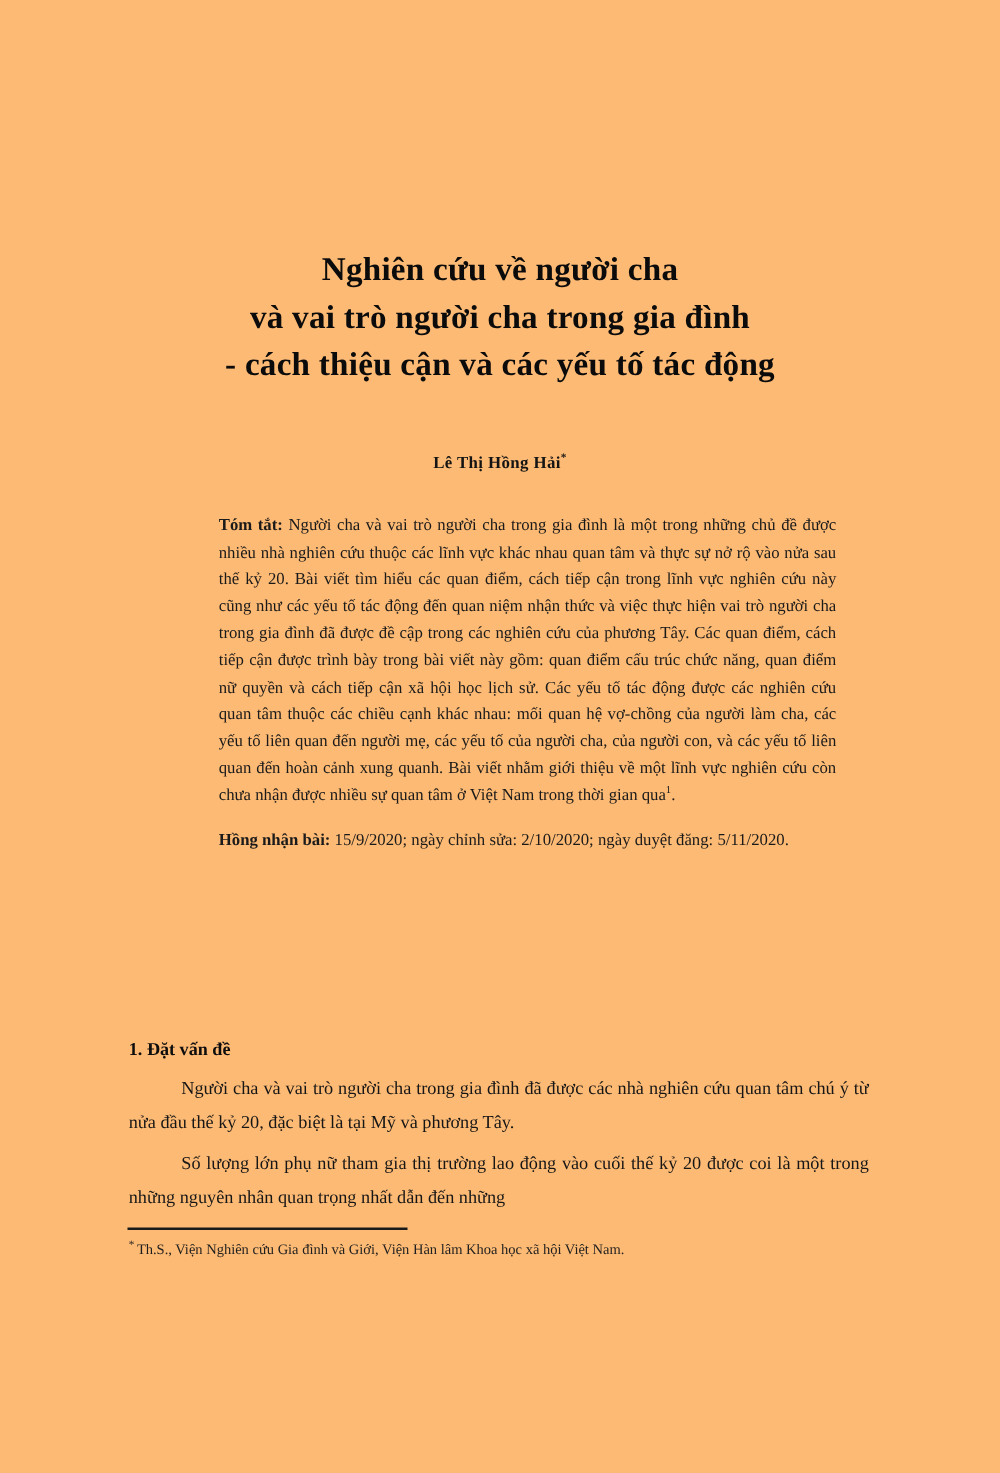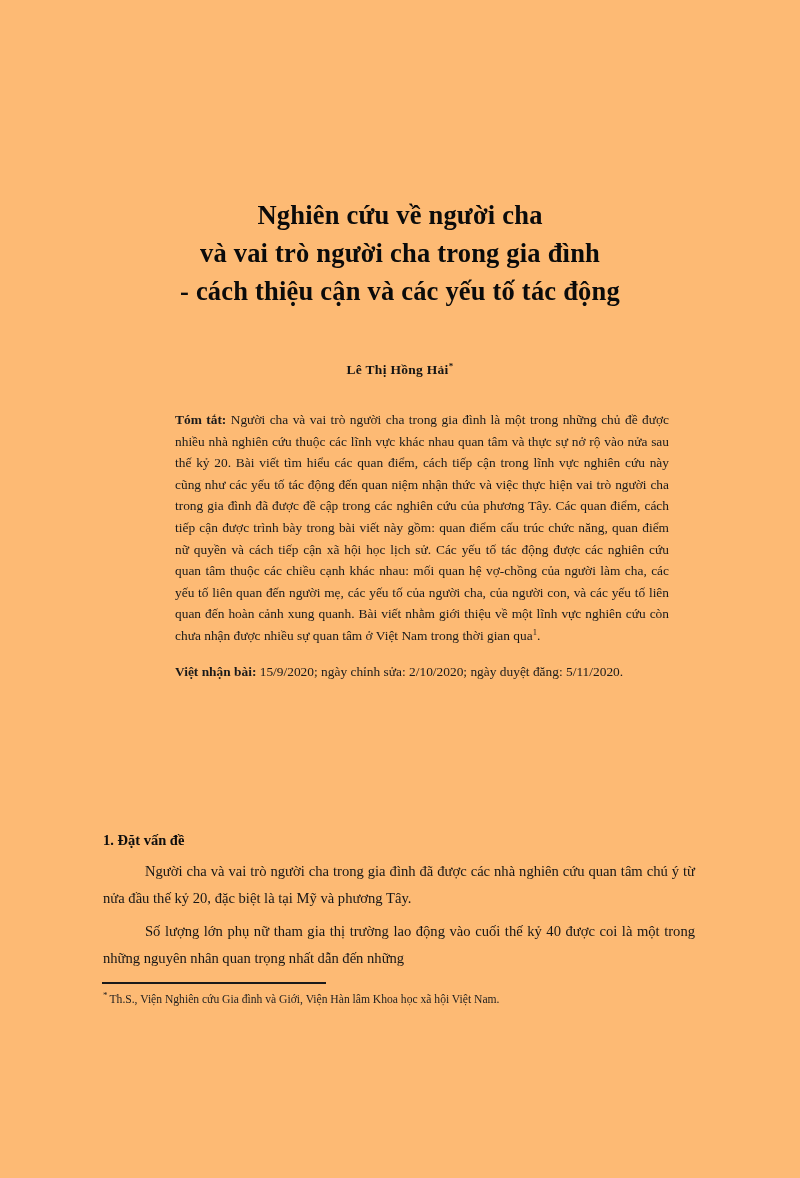--- a/index.html
+++ b/index.html
@@ -167,28 +167,28 @@
   </div>
 
   <div class="author">
     <span>Lê Thị Hồng Hải</span><sup>*</sup>
   </div>
 
   <div class="abstract-block">
     <p class="abstract-para"><span class="lead">Tóm tắt:</span><span> Người cha và vai trò người cha trong gia đình là một trong những chủ đề được nhiều nhà nghiên cứu thuộc các lĩnh vực khác nhau quan tâm và thực sự nở rộ vào nửa sau thế kỷ 20. Bài viết tìm hiểu các quan điểm, cách tiếp cận trong lĩnh vực nghiên cứu này cũng như các yếu tố tác động đến quan niệm nhận thức và việc thực hiện vai trò người cha trong gia đình đã được đề cập trong các nghiên cứu của phương Tây. Các quan điểm, cách tiếp cận được trình bày trong bài viết này gồm: quan điểm cấu trúc chức năng, quan điểm nữ quyền và cách tiếp cận xã hội học lịch sử. Các yếu tố tác động được các nghiên cứu quan tâm thuộc các chiều cạnh khác nhau: mối quan hệ vợ-chồng của người làm cha, các yếu tố liên quan đến người mẹ, các yếu tố của người cha, của người con, và các yếu tố liên quan đến hoàn cảnh xung quanh. Bài viết nhằm giới thiệu về một lĩnh vực nghiên cứu còn chưa nhận được nhiều sự quan tâm ở Việt Nam trong thời gian qua</span><sup>1</sup><span>.</span></p>
 
 
-    <p class="dates"><span class="lead">Việt nhận bài:</span><span> 15/9/2020; ngày chỉnh sửa: 2/10/2020; ngày duyệt đăng: 5/11/2020.</span></p>
+    <p class="dates"><span class="lead">Hồng nhận bài:</span><span> 15/9/2020; ngày chỉnh sửa: 2/10/2020; ngày duyệt đăng: 5/11/2020.</span></p>
   </div>
 
   <div class="section-heading">1. Đặt vấn đề</div>
 
   <div class="body-block">
     <p class="body-para">Người cha và vai trò người cha trong gia đình đã được các nhà nghiên cứu quan tâm chú ý từ nửa đầu thế kỷ 20, đặc biệt là tại Mỹ và phương Tây.</p>
-    <p class="body-para">Số lượng lớn phụ nữ tham gia thị trường lao động vào cuối thế kỷ 40 được coi là một trong những nguyên nhân quan trọng nhất dẫn đến những</p>
+    <p class="body-para">Số lượng lớn phụ nữ tham gia thị trường lao động vào cuối thế kỷ 20 được coi là một trong những nguyên nhân quan trọng nhất dẫn đến những</p>
   </div>
 
   <div class="footnote-rule"></div>
 
   <div class="footnotes">
     <p class="footnote"><span class="marker">*</span><span>Th.S., Viện Nghiên cứu Gia đình và Giới, Viện Hàn lâm Khoa học xã hội Việt Nam.</span></p>
   </div>
 
 </div>
 

